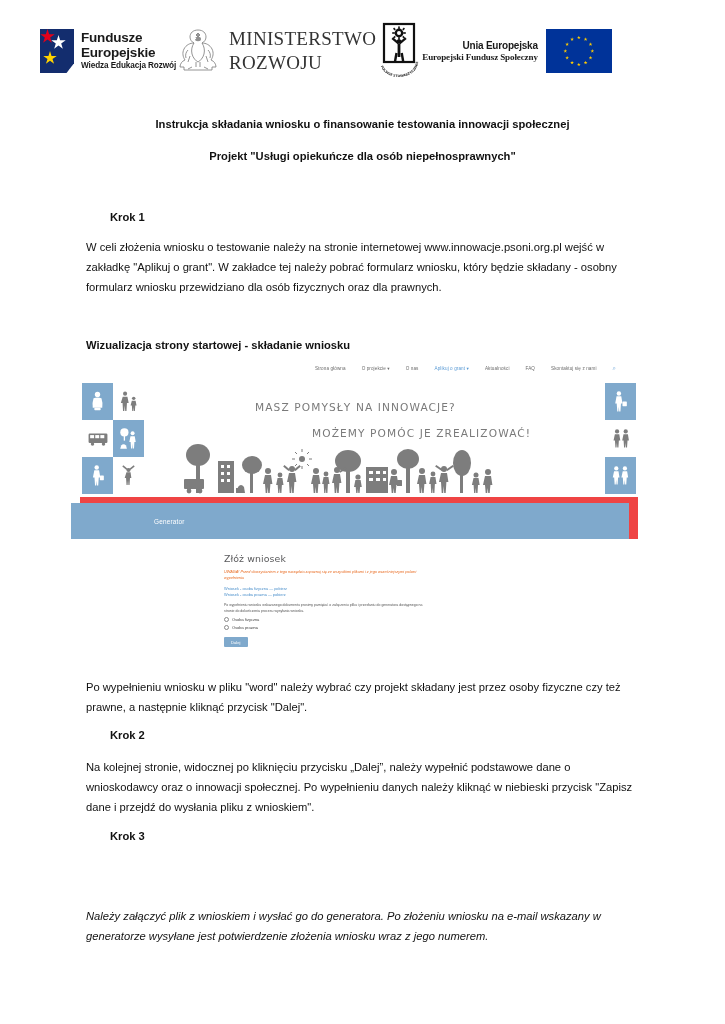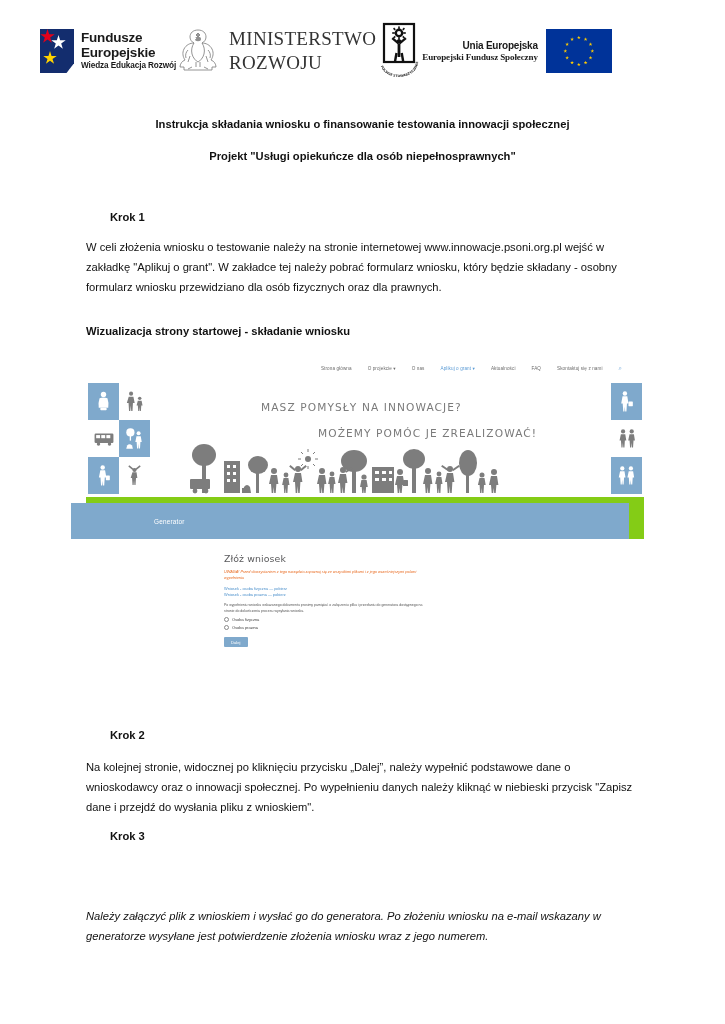--- a/index.html
+++ b/index.html
@@ -97,33 +97,33 @@
     font-size: 11.2px; line-height: 1.78; color: #111;
     text-align: left;
   }
   .section-head {
     position: absolute; left: 86px;
     font-size: 11.2px; font-weight: 700; color: #111;
   }
 
   #krok1-head { top: 211px; }
   #krok1-par  { top: 238px; }
-  #viz-head   { top: 325px; }
+  #viz-head   { top: 339px; }
   #par-after-form { top: 678px; }
   #krok2-head { top: 729px; }
   #krok2-par  { top: 758px; }
   #krok3-head { top: 830px; }
   #krok3-par  { top: 907px; font-style: italic; }
 
   
   .shot1 {
     position: absolute;
-    left: 86px; top: 357px;
+    left: 80px; top: 357px;
     width: 558px; height: 182px;
-    background: #84cc16;
+    background: #ef4444;
     overflow: hidden;
   }
   .site-nav {
     height: 22px;
     display: flex;
     align-items: center;
     justify-content: flex-end;
     gap: 16px;
     padding-right: 22px;
     font-size: 4.6px;
@@ -551,18 +551,19 @@
       <span class="radio-dot"></span>
       <span>Osoba fizyczna</span>
     </div>
     <div class="radio-row">
       <span class="radio-dot"></span>
       <span>Osoba prawna</span>
     </div>
     <div class="form-btn">Dalej</div>
   </div>
 
+  <div class="body-par" id="par-after-form">Po wypełnieniu wniosku w pliku "word" należy wybrać czy projekt składany jest przez osoby fizyczne czy też prawne, a następnie kliknąć przycisk "Dalej".</div>
   <div class="step-head" id="krok2-head">Krok 2</div>
   <div class="body-par" id="krok2-par">Na kolejnej stronie, widocznej po kliknięciu przycisku „Dalej”, należy wypełnić podstawowe dane o wnioskodawcy oraz o innowacji społecznej. Po wypełnieniu danych należy kliknąć w niebieski przycisk "Zapisz dane i przejdź do wysłania pliku z wnioskiem".</div>
   <div class="step-head" id="krok3-head">Krok 3</div>
   <div class="body-par" id="krok3-par">Należy załączyć plik z wnioskiem i wysłać go do generatora. Po złożeniu wniosku na e-mail wskazany w generatorze wysyłane jest potwierdzenie złożenia wniosku wraz z jego numerem.</div>
 
 </div>
 
 </body></html>

